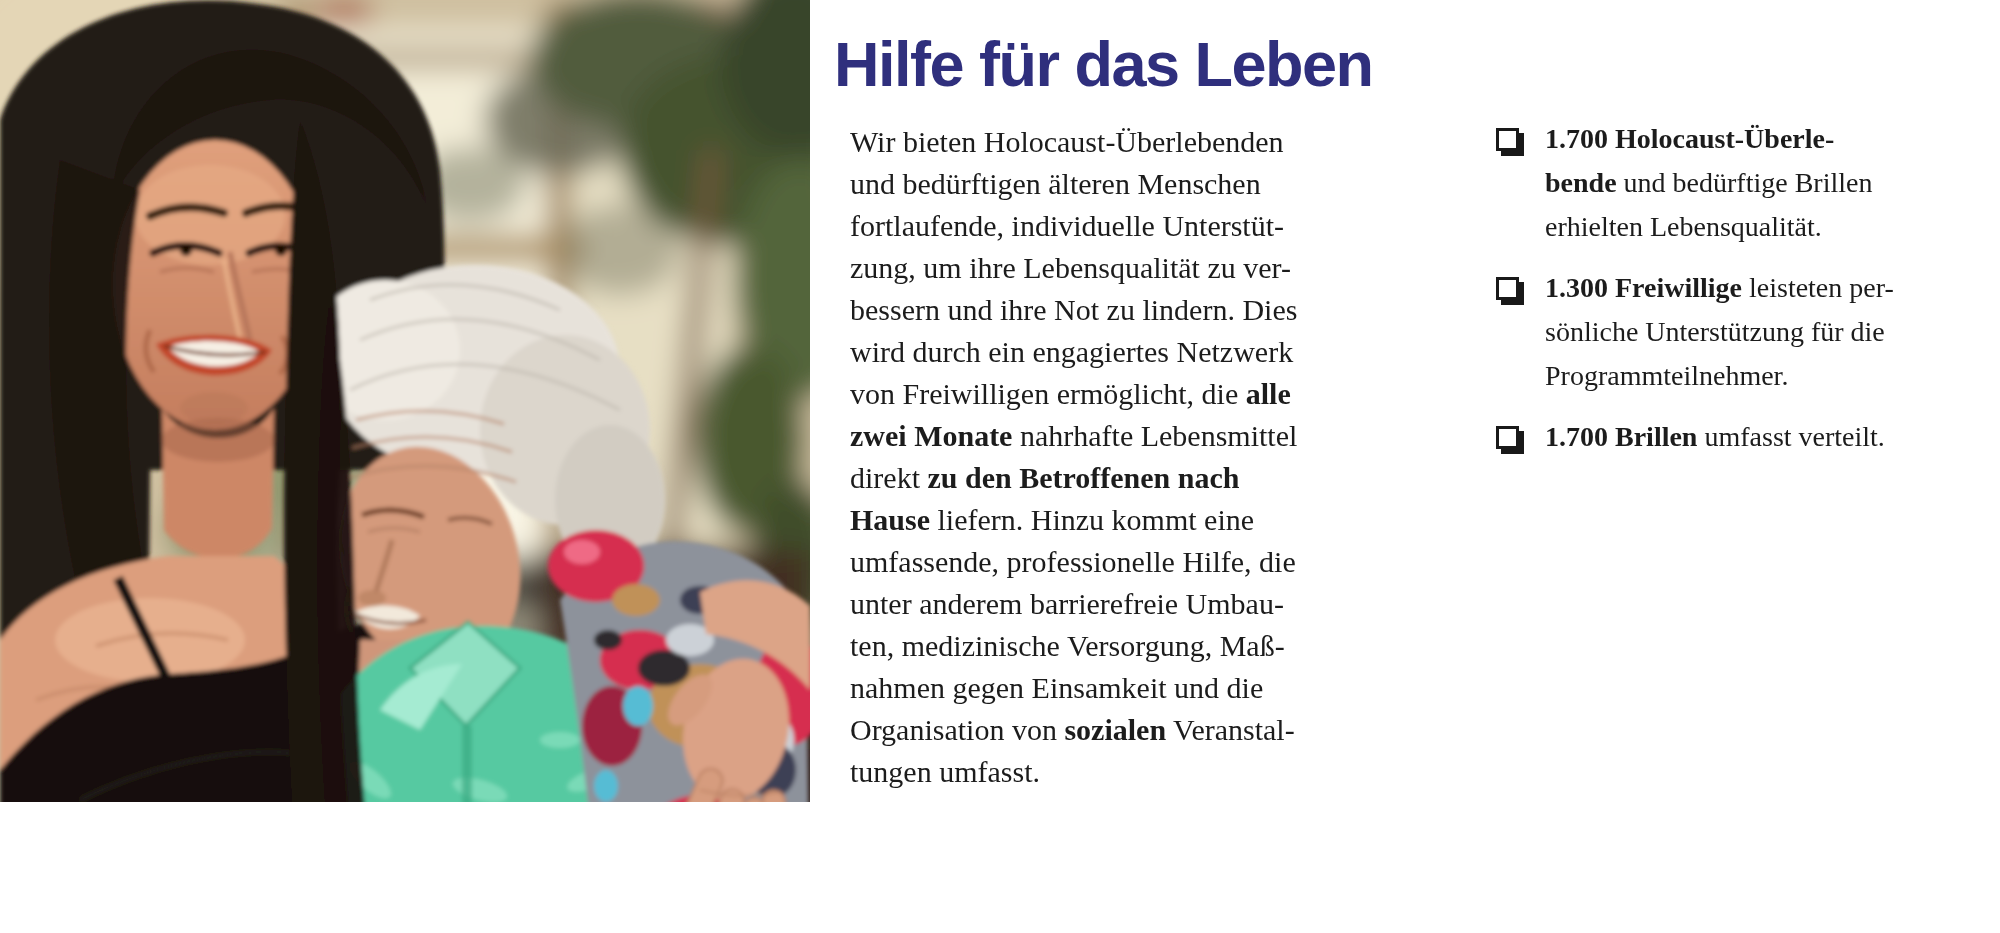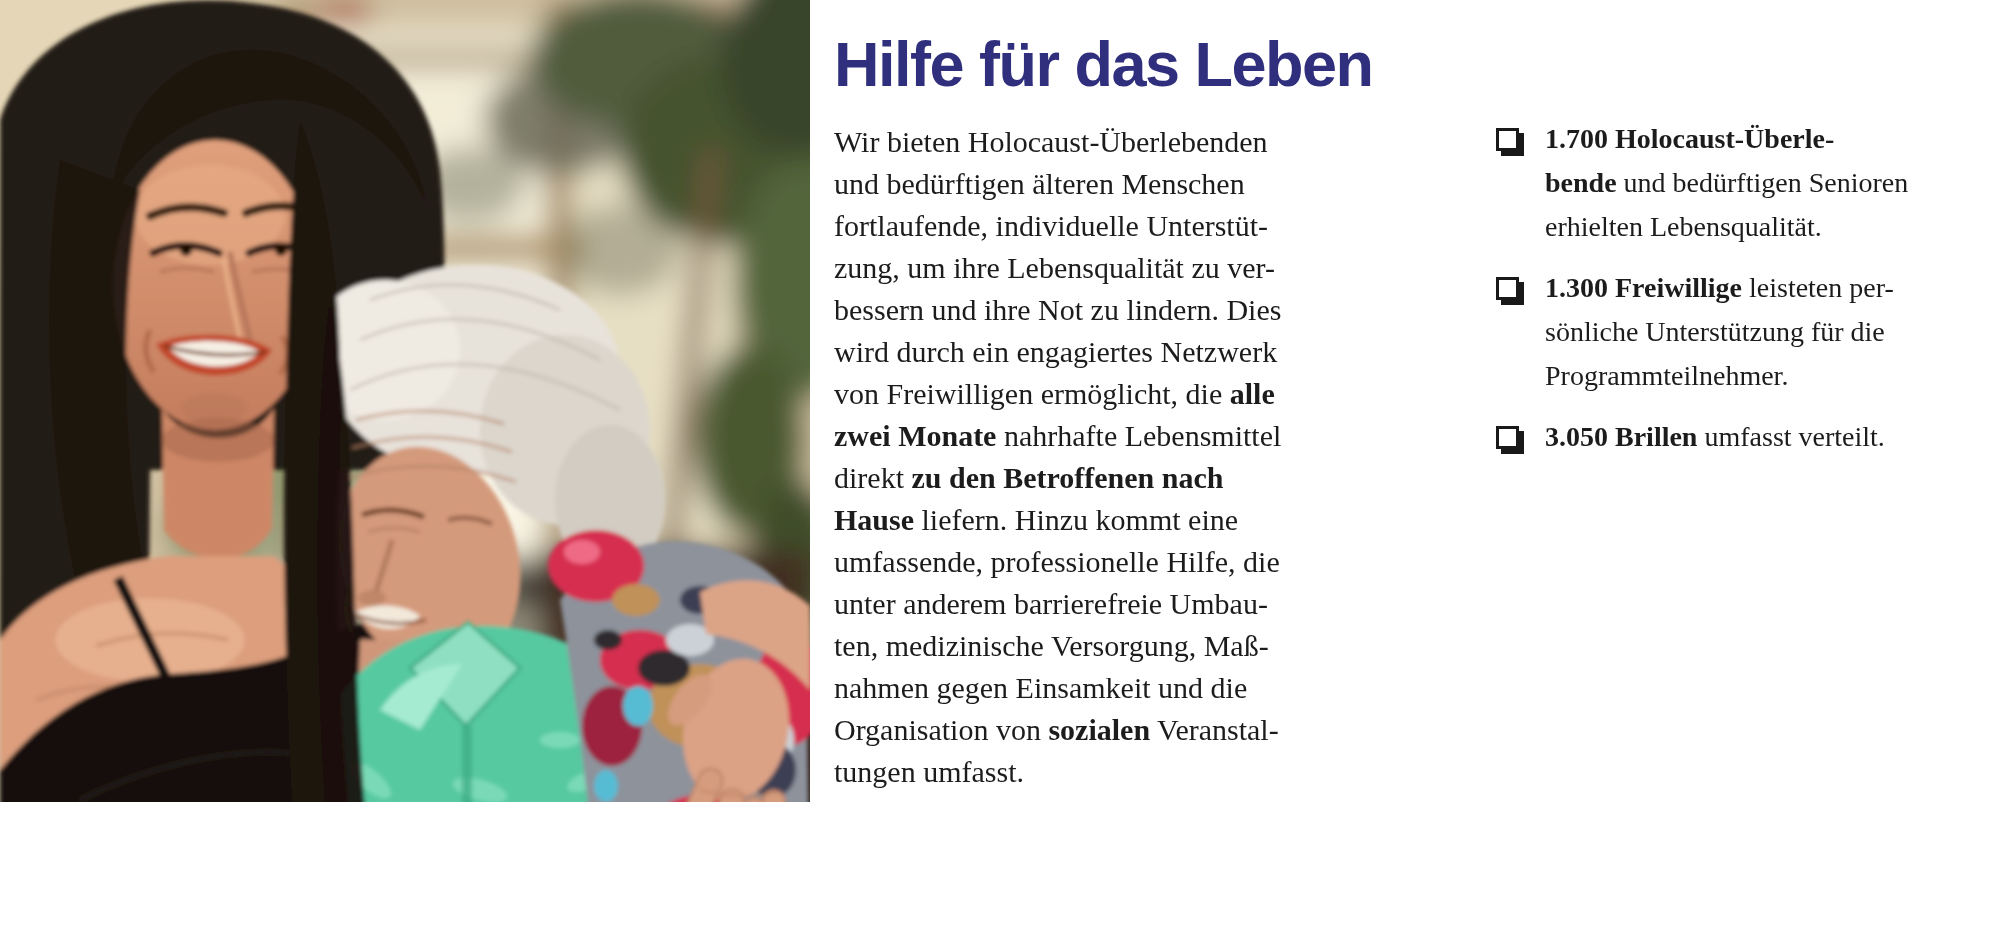--- a/index.html
+++ b/index.html
@@ -3,21 +3,21 @@
 <meta charset="utf-8">
 <style>
   html,body{margin:0;padding:0;background:#ffffff;}
   .page{position:relative;width:2000px;height:802px;background:#ffffff;overflow:hidden;
         font-family:"Liberation Serif",serif;}
   .photo{position:absolute;left:0;top:0;width:810px;height:933px;overflow:hidden;background:#cfc0a0;}
   .photo svg{display:block;}
   .main{position:absolute;left:834px;top:33px;width:560px;}
   .title{margin:0;font-family:"Liberation Sans",sans-serif;font-weight:700;
          font-size:63px;line-height:1;letter-spacing:-1.5px;color:#2f2f7d;}
-  .para{margin:25px 0 0 0;font-size:30px;line-height:42px;color:#1c1c1c;}
+  .para{margin:25px 0 0 16px;font-size:30px;line-height:42px;color:#1c1c1c;}
   .para .b{font-weight:700;}
   .stats{position:absolute;left:1496px;top:117px;width:580px;margin:0;padding:0;list-style:none;
          font-size:28px;line-height:44px;color:#1c1c1c;}
   .stats li{display:flex;align-items:flex-start;margin:0 0 17px 0;}
   .sq{flex:0 0 auto;width:17px;height:17px;background:#ffffff;border:3px solid #191919;
       box-shadow:5px 5px 0 #191919;margin:11px 26px 0 0;}
   .itxt .b{font-weight:700;}
 </style>
 </head>
 <body>
@@ -218,25 +218,25 @@
   </div>
 
   <div class="main">
     <h1 class="title">Hilfe für das Leben</h1>
     <p class="para"><span>Wir bieten Holocaust-Überlebenden</span><br><span>und bedürftigen älteren Menschen</span><br><span>fortlaufende, individuelle Unterstüt-</span><br><span>zung, um ihre Lebensqualität zu ver-</span><br><span>bessern und ihre Not zu lindern. Dies</span><br><span>wird durch ein engagiertes Netzwerk</span><br><span>von Freiwilligen ermöglicht, die </span><span class="b">alle</span><br><span class="b">zwei Monate</span><span> nahrhafte Lebensmittel</span><br><span>direkt </span><span class="b">zu den Betroffenen nach</span><br><span class="b">Hause</span><span> liefern. Hinzu kommt eine</span><br><span>umfassende, professionelle Hilfe, die</span><br><span>unter anderem barrierefreie Umbau-</span><br><span>ten, medizinische Versorgung, Maß-</span><br><span>nahmen gegen Einsamkeit und die</span><br><span>Organisation von </span><span class="b">sozialen</span><span> Veranstal-</span><br><span>tungen umfasst.</span></p>
   </div>
 
   <ul class="stats">
       <li>
         <span class="sq"></span>
-        <div class="itxt"><span class="b">1.700 Holocaust-Überle-</span><br><span class="b">bende</span><span> und bedürftigen Senioren</span><br><span>erhielten Lebensqualität.</span></div>
+        <div class="itxt"><span class="b">1.700 Holocaust-Überle-</span><br><span class="b">bende</span><span> und bedürftige Brillen</span><br><span>erhielten Lebensqualität.</span></div>
       </li>
       <li>
         <span class="sq"></span>
         <div class="itxt"><span class="b">1.300 Freiwillige</span><span> leisteten per-</span><br><span>sönliche Unterstützung für die</span><br><span>Programmteilnehmer.</span></div>
       </li>
       <li>
         <span class="sq"></span>
-        <div class="itxt"><span class="b">3.050 Brillen</span><span> umfasst verteilt.</span></div>
+        <div class="itxt"><span class="b">1.700 Brillen</span><span> umfasst verteilt.</span></div>
       </li>
     </ul>
 
 </div>
 
 </body></html>

